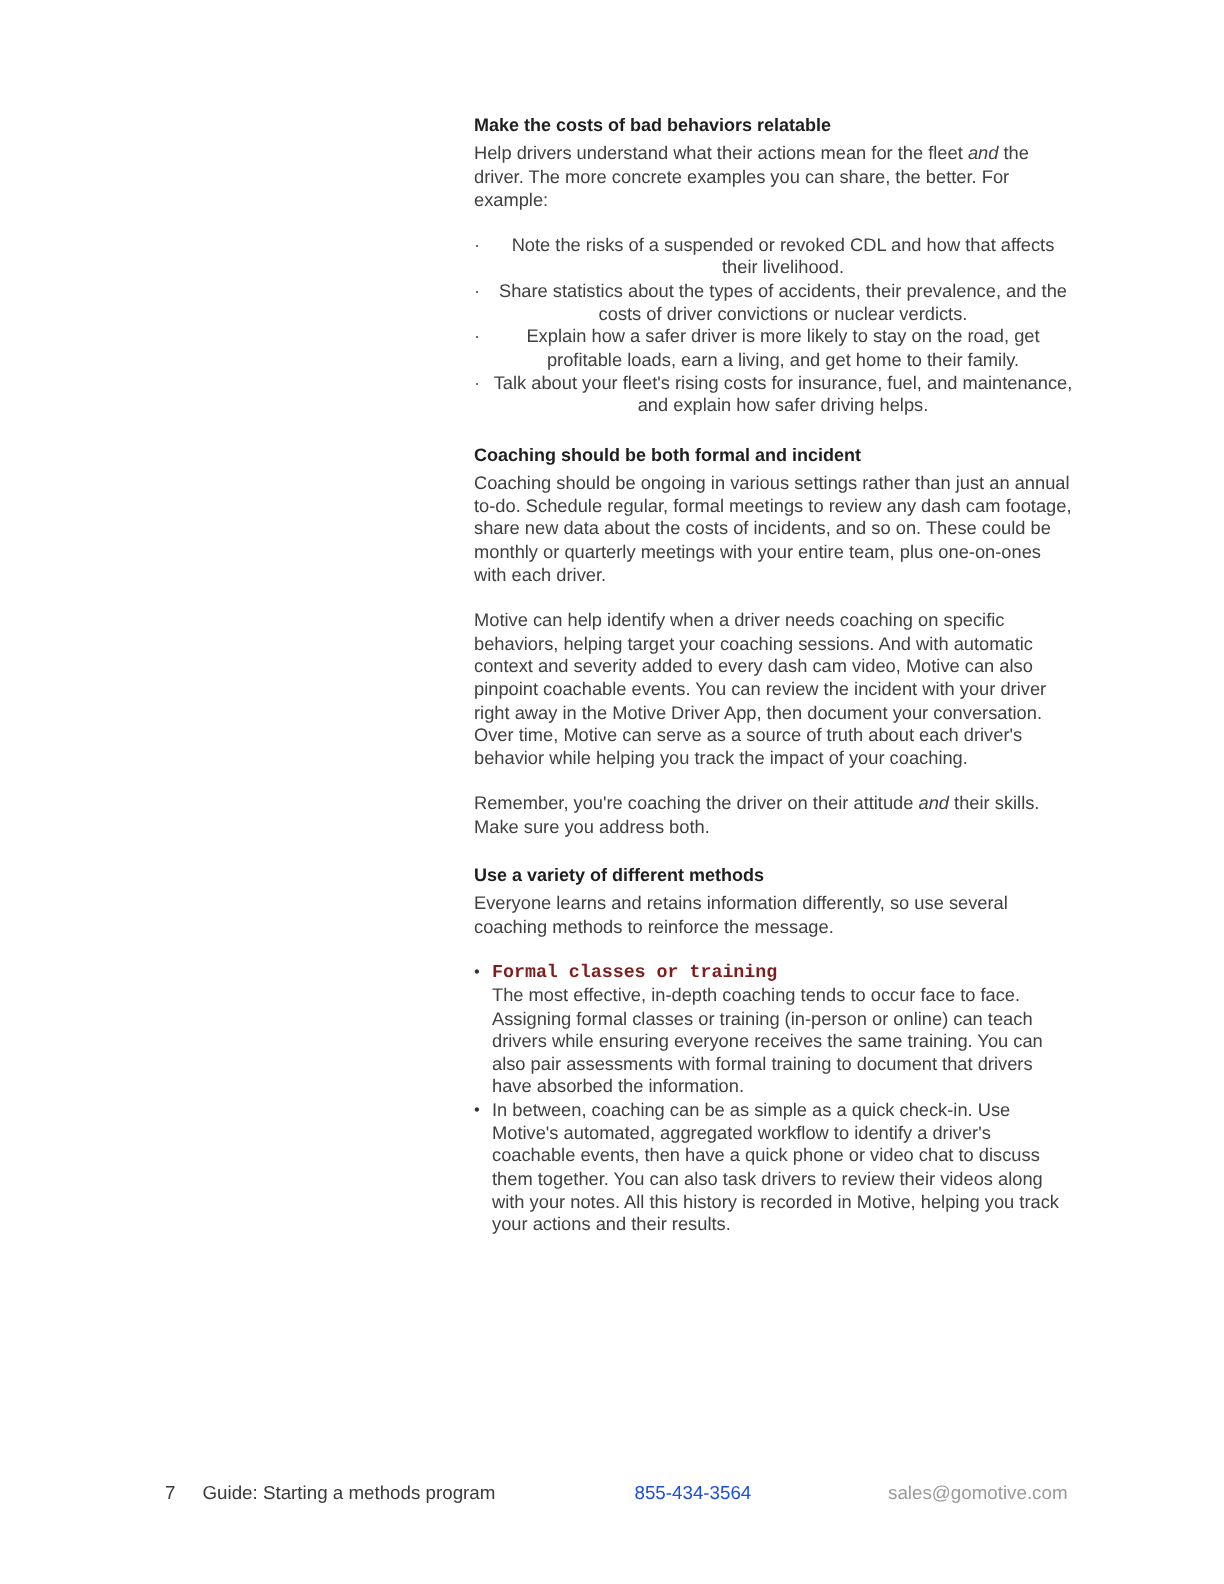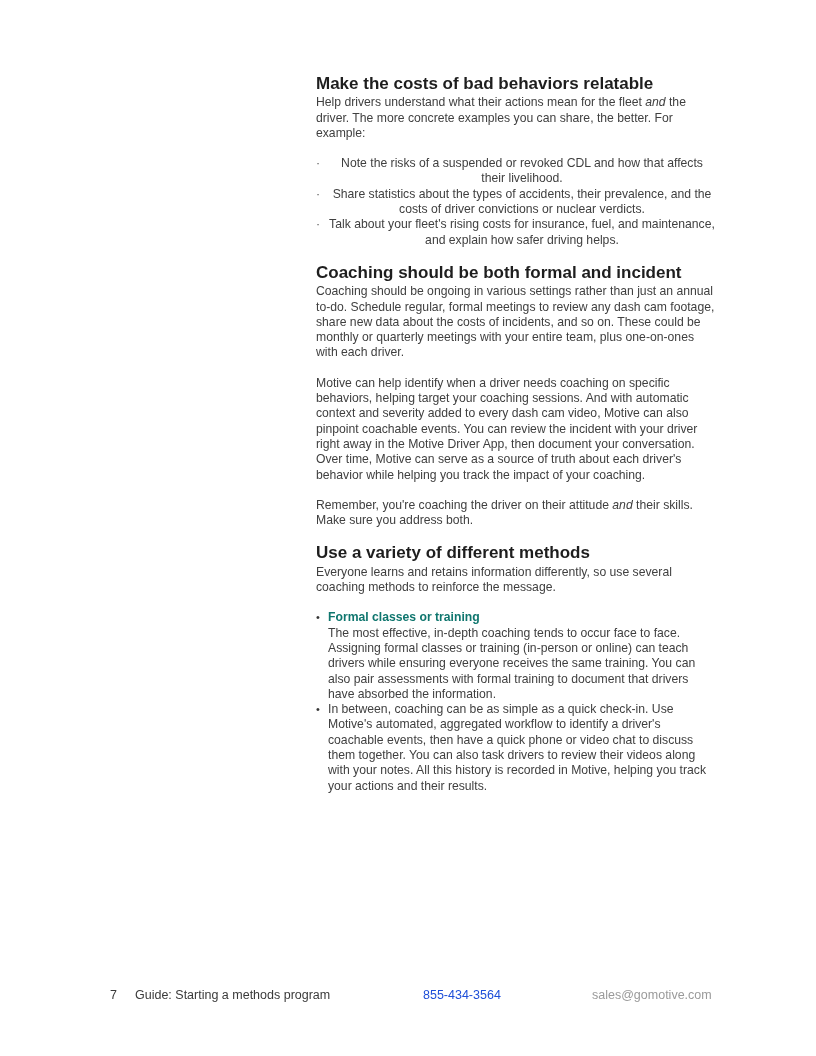--- a/index.html
+++ b/index.html
@@ -4,34 +4,34 @@
 <style>
   html, body { margin: 0; padding: 0; }
   body {
     width: 816px; height: 1056px; background: #ffffff; position: relative;
     font-family: "Liberation Sans", sans-serif; color: #3a3a3a; overflow: hidden;
   }
   .content {
     position: absolute; left: 316px; top: 76px; width: 400px;
     font-size: 12.2px; line-height: 15.3px; color: #404040;
   }
-  .h { font-weight: bold; color: #1e1e1e; margin: 0 0 4px 0; font-size: 17px; }
+  .h { font-weight: bold; color: #1e1e1e; margin: 0 0 4px 0; font-size: 12px; }
   p { margin: 0; }
   .gap-small { height: 15px; }
   .gap-sec { height: 17px; }
   ul { list-style: none; margin: 0; padding: 0; }
   ul.dots li { position: relative; padding-left: 12px; text-align: center; }
   ul.dots li::before {
     content: "·"; position: absolute; left: 0; top: 0; color: #555;
   }
   ul.bullets li { position: relative; padding-left: 12px; }
   ul.bullets li::before {
     content: "•"; position: absolute; left: 0; top: 0; color: #333; font-size: 11px;
   }
-  .li-title { font-weight: bold; color: #0f766e; }
+  .li-title { font-weight: bold; color: #7f1d1d; font-family: Liberation Mono, monospace; }
   .footer {
     position: absolute; top: 988px; left: 0; width: 816px; height: 16px;
     font-size: 12.5px; color: #3a3a3a;
   }
   .footer span { position: absolute; top: 0; white-space: nowrap; }
   .f-page { left: 110px; }
   .f-title { left: 135px; }
   .f-phone { left: 423px; color: #1d4ed8; }
   .f-email { left: 592px; color: #9a9a9a; }
 </style>
@@ -40,20 +40,21 @@
 
 <div class="content">
 
   <div>
     <div class="h">Make the costs of bad behaviors relatable</div>
     <p><span>Help drivers understand what their actions mean for the fleet </span><em>and</em><span> the driver. The more concrete examples you can share, the better. For example:</span></p>
     <div class="gap-small"></div>
     <ul class="dots">
       <li>Note the risks of a suspended or revoked CDL and how that affects their livelihood.</li>
       <li>Share statistics about the types of accidents, their prevalence, and the costs of driver convictions or nuclear verdicts.</li>
+      <li>Explain how a safer driver is more likely to stay on the road, get profitable loads, earn a living, and get home to their family.</li>
       <li>Talk about your fleet's rising costs for insurance, fuel, and maintenance, and explain how safer driving helps.</li>
     </ul>
   </div>
 
   <div class="gap-sec"></div>
 
   <div>
     <div class="h">Coaching should be both formal and incident</div>
     <p>Coaching should be ongoing in various settings rather than just an annual to-do. Schedule regular, formal meetings to review any dash cam footage, share new data about the costs of incidents, and so on. These could be monthly or quarterly meetings with your entire team, plus one-on-ones with each driver.</p>
     <div class="gap-small"></div>

